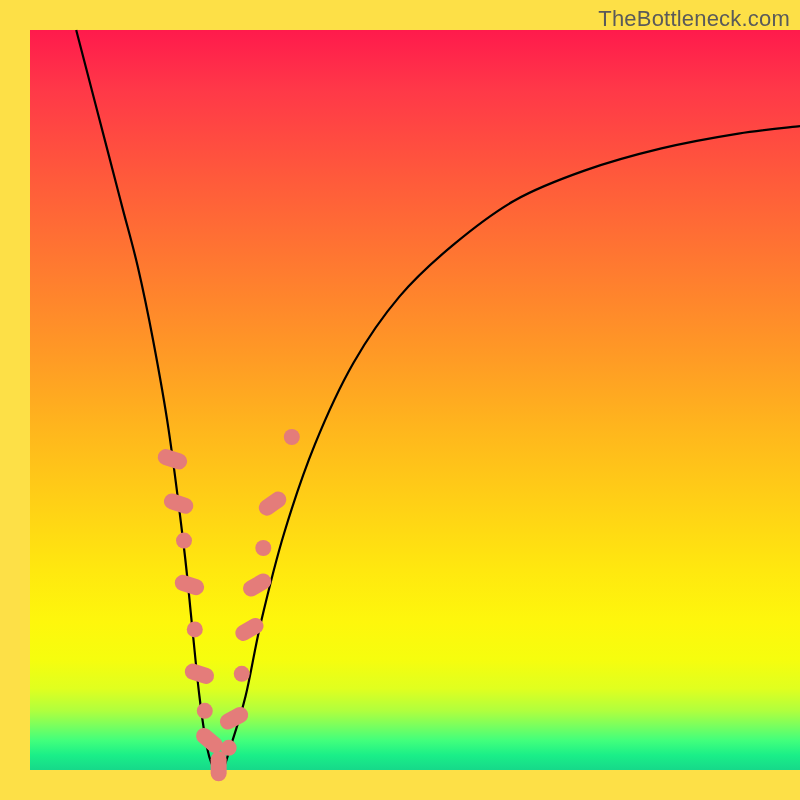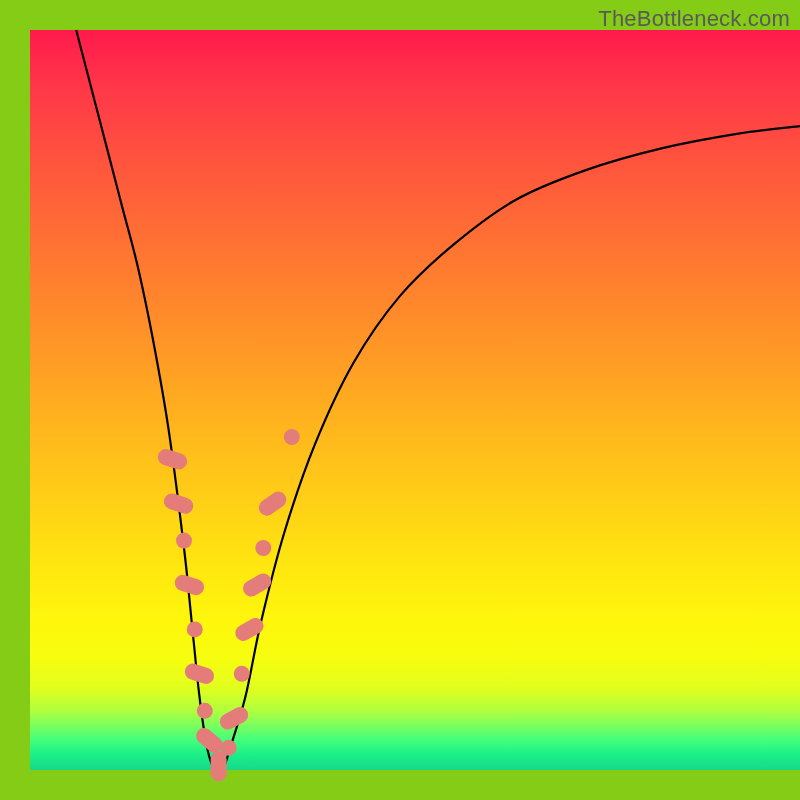--- a/index.html
+++ b/index.html
@@ -8,21 +8,21 @@
     width: 800px;
     height: 800px;
     overflow: hidden;
     background: #000;
     font-family: Arial, Helvetica, sans-serif;
   }
   .frame {
     position: relative;
     width: 800px;
     height: 800px;
-    background: #84cc16;
+    background: #fde047;
   }
   .plot-area {
     position: absolute;
     left: 30px;
     top: 30px;
     width: 770px;
     height: 740px;
     background: linear-gradient(
       to bottom,
       #ff1a4c 0%,

